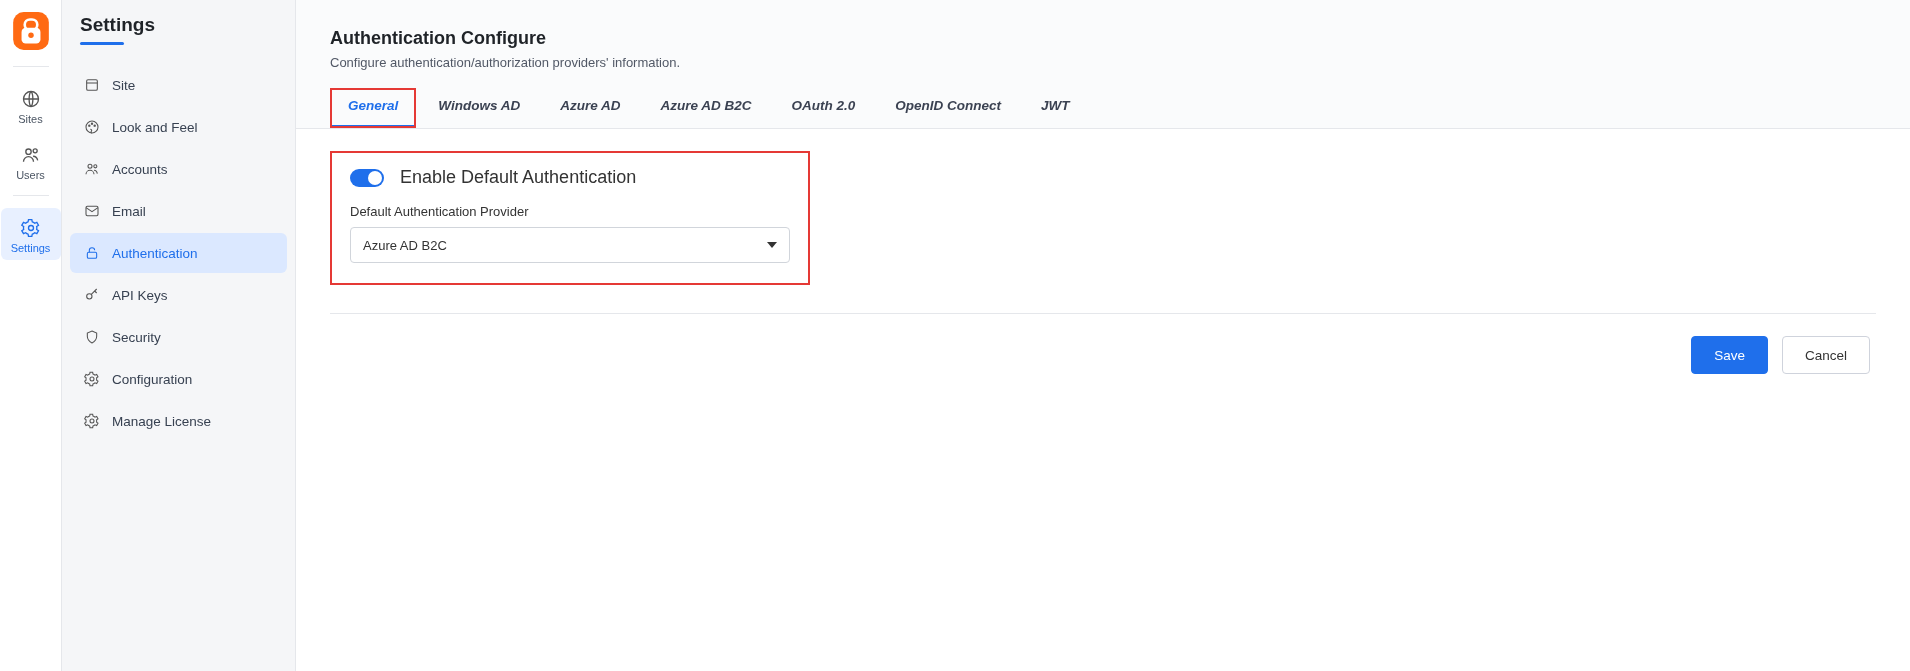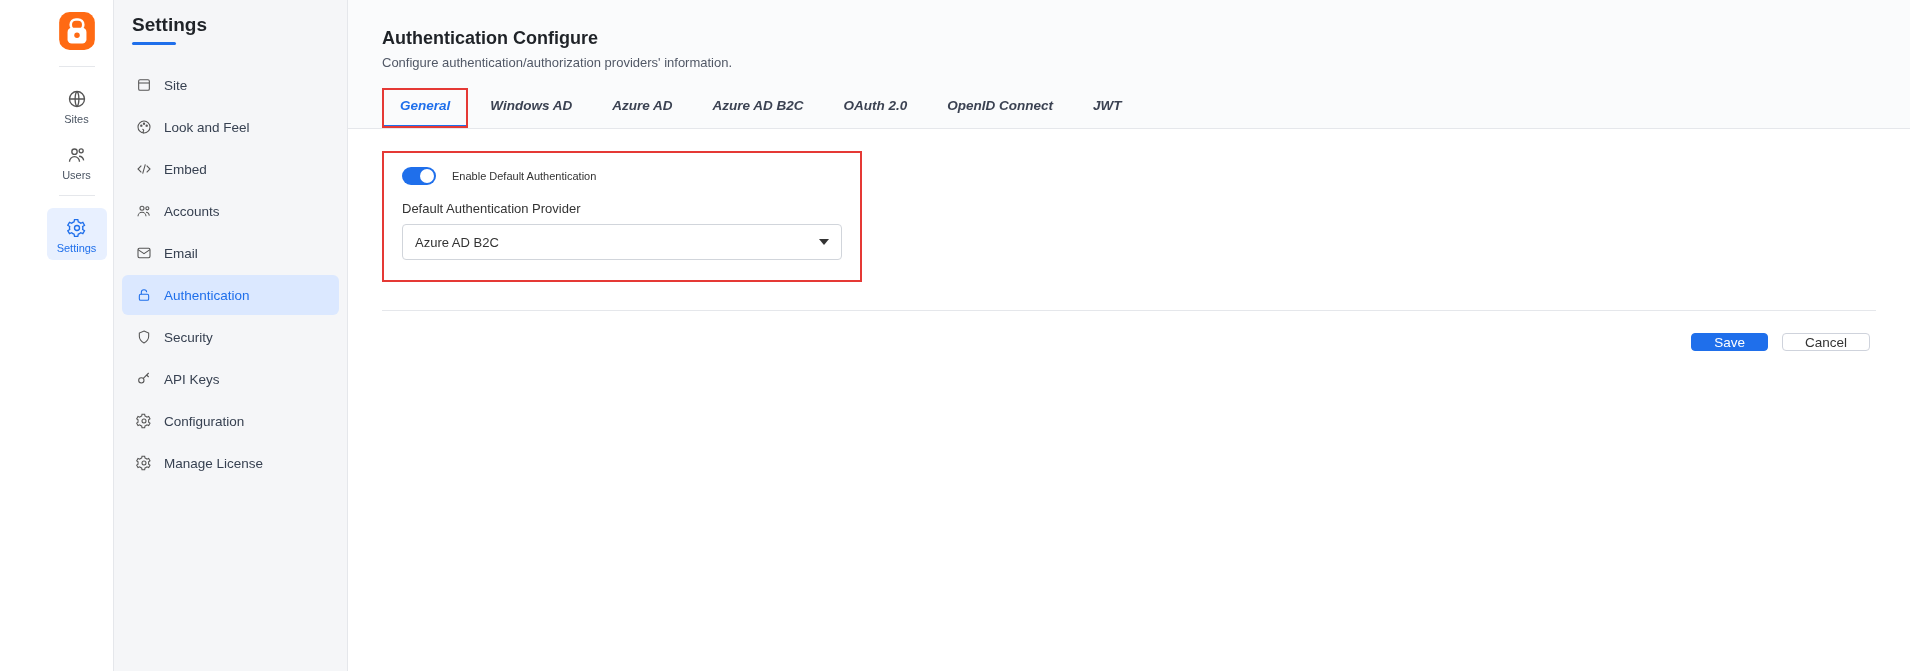--- a/index.html
+++ b/index.html
@@ -9,29 +9,28 @@
     color: #333;
     background: #fff;
     display: flex;
     height: 671px;
     width: 1910px;
     overflow: hidden;
   }
 
   
   .rail {
-    width: 74px;
+    width: 62px;
     border-right: 1px solid #e5e7eb;
     background: #fff;
     display: flex;
     flex-direction: column;
     align-items: center;
     padding-top: 10px;
     gap: 4px;
-    margin-left: 40px;
   }
   .rail .logo {
     width: 42px; height: 42px;
     display:flex; align-items:center; justify-content:center;
     margin-bottom: 6px;
   }
   .rail-sep { width: 36px; height:1px; background:#e5e7eb; margin:4px 0 8px;}
   .rail-item {
     width: 60px;
     padding: 10px 0 6px;
@@ -97,34 +96,34 @@
     width: 480px;
   }
   .toggle-row { display:flex; align-items:center; gap:16px; margin-bottom:16px;}
   .toggle {
     width:34px; height:18px; border-radius:10px; background:#1f6feb; position:relative; cursor:pointer;
   }
   .toggle::after{
     content:""; position:absolute; width:14px; height:14px; border-radius:50%;
     background:#fff; top:2px; right:2px;
   }
-  .toggle-lbl { font-size:11px; color:#333;}
+  .toggle-lbl { font-size:18px; color:#333;}
   .field-label { font-size:13px; color:#333; margin-bottom:8px;}
   .select {
     width:460px; max-width:100%;
     height:36px; border:1px solid #d1d5db; border-radius:4px;
     display:flex; align-items:center; justify-content:space-between;
     padding:0 12px; cursor:pointer; font-size:13px; color:#333;
     background:#fff;
   }
   .select .caret { border-left:5px solid transparent; border-right:5px solid transparent; border-top:6px solid #333;}
 
   .divider { height:1px; background:#e5e7eb; margin:28px 0 22px; }
   .footer-btns { display:flex; justify-content:flex-end; gap:14px; padding-right:6px;}
-  .btn { height:18px; padding:0 22px; border-radius:4px; font-size:13.5px; font-weight:500; cursor:pointer; display:flex; align-items:center;}
+  .btn { height:38px; padding:0 22px; border-radius:4px; font-size:13.5px; font-weight:500; cursor:pointer; display:flex; align-items:center;}
   .btn-primary { background:#1f6feb; color:#fff; border:1px solid #1f6feb;}
   .btn-secondary { background:#fff; color:#333; border:1px solid #cfd3dc;}
 </style>
 </head>
 <body>
 
 <div class="rail">
   <div class="logo">
     <svg viewBox="0 0 40 40" fill="none">
       <rect x="3" y="2" width="34" height="36" rx="10" fill="#ff6a13"></rect>
@@ -182,26 +181,20 @@
           <circle cx="12" cy="12" r="9"></circle>
           <circle cx="8" cy="10" r="1" fill="#555"></circle>
           <circle cx="12" cy="7" r="1" fill="#555"></circle>
           <circle cx="16" cy="10" r="1" fill="#555"></circle>
           <path d="M12 21c-1.7 0-2-1.5-1-2.5 1.2-1.2.2-3-1.5-3"></path>
         </svg>
       <span>Look and Feel</span>
     </div>
     <div class="side-item">
       <svg viewBox="0 0 24 24" fill="none" stroke-width="1.6">
-          <path d="M8 7l-5 5 5 5M16 7l5 5-5 5M14 5l-4 14"></path>
-        </svg>
-      <span>Embed</span>
-    </div>
-    <div class="side-item">
-      <svg viewBox="0 0 24 24" fill="none" stroke-width="1.6">
           <circle cx="9" cy="8" r="3"></circle>
           <path d="M3 20c0-3.3 2.7-6 6-6s6 2.7 6 6"></path>
           <circle cx="17" cy="8" r="2.3"></circle>
           <path d="M15 14c2.5 0 4.5 2 5 5"></path>
         </svg>
       <span>Accounts</span>
     </div>
     <div class="side-item">
       <svg viewBox="0 0 24 24" fill="none" stroke-width="1.6">
           <rect x="3" y="5" width="18" height="14" rx="2"></rect>
@@ -211,30 +204,30 @@
     </div>
     <div class="side-item active">
       <svg viewBox="0 0 24 24" fill="none" stroke-width="1.6">
           <rect x="5" y="11" width="14" height="9" rx="2"></rect>
           <path d="M8 11V8a4 4 0 0 1 8 0"></path>
         </svg>
       <span>Authentication</span>
     </div>
     <div class="side-item">
       <svg viewBox="0 0 24 24" fill="none" stroke-width="1.6">
-          <path d="M12 3l7 3v5c0 5-3 8-7 10-4-2-7-5-7-10V6l7-3z"></path>
-        </svg>
-      <span>Security</span>
-    </div>
-    <div class="side-item">
-      <svg viewBox="0 0 24 24" fill="none" stroke-width="1.6">
           <circle cx="8" cy="14" r="4"></circle>
           <path d="M11 11l8-8M16 6l3 3"></path>
         </svg>
       <span>API Keys</span>
+    </div>
+    <div class="side-item">
+      <svg viewBox="0 0 24 24" fill="none" stroke-width="1.6">
+          <path d="M12 3l7 3v5c0 5-3 8-7 10-4-2-7-5-7-10V6l7-3z"></path>
+        </svg>
+      <span>Security</span>
     </div>
     <div class="side-item">
       <svg viewBox="0 0 24 24" fill="none" stroke-width="1.6">
           <circle cx="12" cy="12" r="3"></circle>
           <path d="M19 12c0-.6 0-1.1-.2-1.7l2.2-1.6-2-3.4-2.6 1a7 7 0 0 0-2.9-1.7L13 2h-4l-.5 2.6A7 7 0 0 0 5.6 6.3l-2.6-1-2 3.4 2.2 1.6C3 10.9 3 11.4 3 12s0 1.1.2 1.7L1 15.3l2 3.4 2.6-1a7 7 0 0 0 2.9 1.7L9 22h4l.5-2.6a7 7 0 0 0 2.9-1.7l2.6 1 2-3.4-2.2-1.6c.1-.6.2-1.1.2-1.7z"></path>
         </svg>
       <span>Configuration</span>
     </div>
     <div class="side-item">
       <svg viewBox="0 0 24 24" fill="none" stroke-width="1.6">

